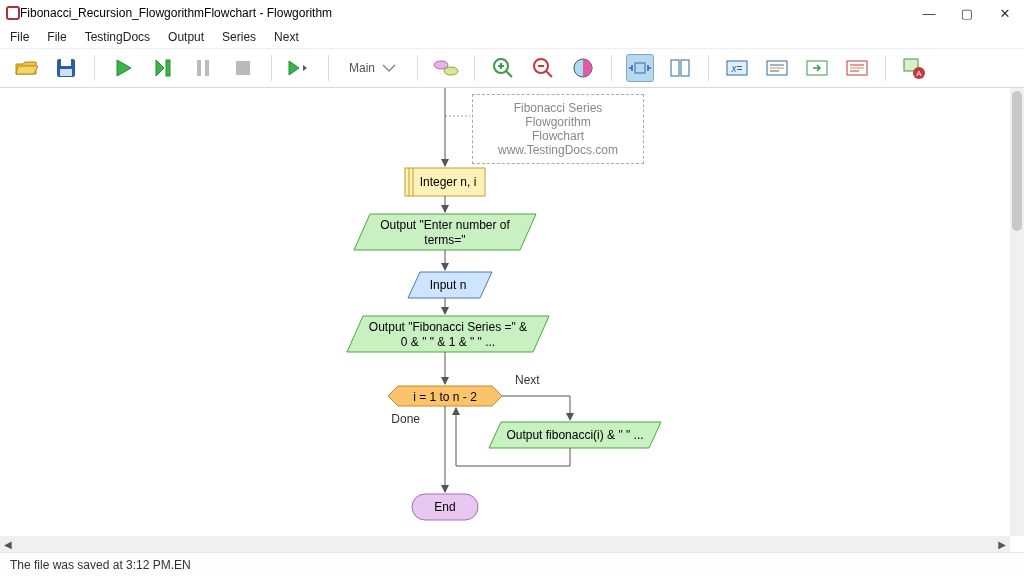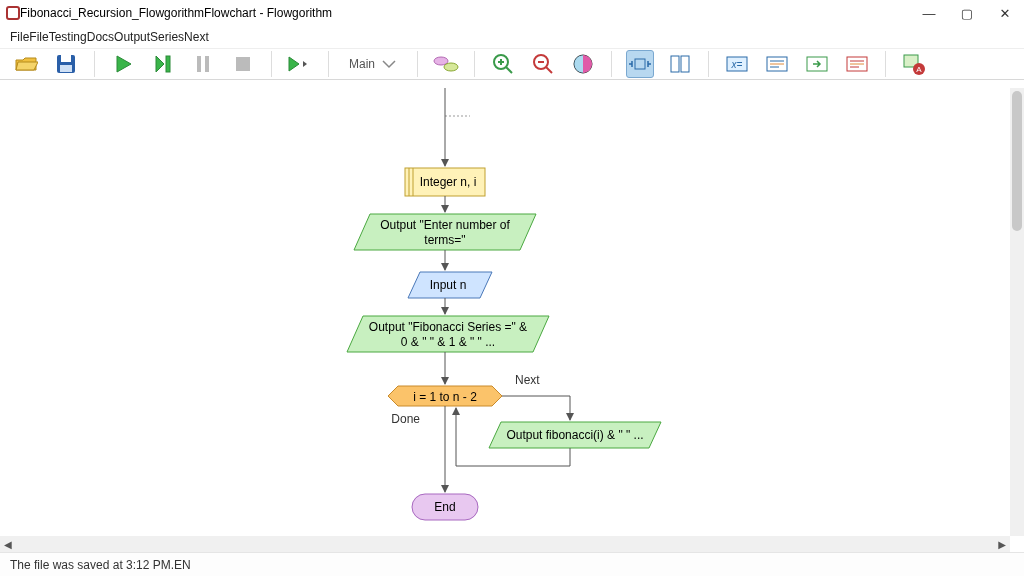--- a/index.html
+++ b/index.html
@@ -2,23 +2,23 @@
 <html><head>
 <meta charset="utf-8">
 <style>
 *{box-sizing:border-box;margin:0;padding:0}
 body{font-family:"Segoe UI",Tahoma,sans-serif;font-size:12px;background:#fff;width:1024px;height:576px;overflow:hidden;position:relative}
 .title-bar{height:26px;display:flex;align-items:center;padding:0 6px;background:#fff}
 .title-bar .title-text{font-size:12px;color:#000000;}
 .title-bar .app-icon{width:14px;height:14px;border:2px solid #a33;border-radius:3px}
 .win-controls{position:absolute;right:0;top:0;display:flex}
 .win-btn{width:38px;height:26px;display:flex;align-items:center;justify-content:center;font-size:13px;color:#333}
-.menu-bar{height:22px;display:flex;align-items:center;padding:0 10px;border-bottom:1px solid transparent}
+.menu-bar{height:22px;display:flex;align-items:center;padding:0 10px;gap:18px;border-bottom:1px solid transparent}
 .menu-item{font-size:12px;color:#222}
-.toolbar{height:32px;display:flex;align-items:center;padding:0 12px;gap:12px;border-bottom:1px solid #d8d8d8;border-top:1px solid #eee}
+.toolbar{height:40px;display:flex;align-items:center;padding:0 12px;gap:12px;border-bottom:1px solid #d8d8d8;border-top:1px solid #eee}
 .tool-btn{width:28px;height:28px;display:flex;align-items:center;justify-content:center;border-radius:3px}
 .tool-btn.active{background:#b8d8f0;border:1px solid #7aa8d0}
 .sep{width:1px;height:26px;background:#ddd;margin:0 2px}
 .func-select{display:flex;align-items:center;gap:6px;padding:0 6px;font-size:12px;color:#555}
 .canvas-wrap{position:absolute;top:88px;left:0;right:14px;bottom:40px;background:#fff;overflow:hidden}
 .scrollbar-v{position:absolute;right:0;top:88px;bottom:40px;width:14px;background:#f0f0f0;display:flex;flex-direction:column;align-items:center}
 .scrollbar-v .thumb{margin-top:3px;width:10px;height:140px;background:#c8c8c8;border-radius:5px}
 .scrollbar-h{position:absolute;bottom:24px;left:0;right:14px;height:16px;background:#f0f0f0;display:flex;align-items:center;justify-content:space-between;padding:0 4px}
 .scrollbar-h .arrow{font-size:10px;color:#555}
 .status-bar{position:absolute;bottom:0;left:0;right:0;height:24px;display:flex;align-items:center;justify-content:flex-start;padding:0 10px;font-size:12px;color:#333;border-top:1px solid #e5e5e5;background:#fdfdfd}
@@ -174,20 +174,25 @@
   <div class="tool-btn">
       <svg width="24" height="22">
         <rect x="2" y="2" width="14" height="12" fill="#d9f0c8" stroke="#3a9a4a"></rect>
         <circle cx="17" cy="16" r="6" fill="#c43a3a"></circle>
         <text x="17" y="19" font-size="8" text-anchor="middle" fill="#fff">A</text>
       </svg>
     </div>
 </div>
 
 <div class="canvas-wrap">
+  <div class="comment-box" style="left:472px;top:6px;width:172px">
+    <div>Fibonacci Series Flowgorithm</div>
+    <div>Flowchart</div>
+    <div>www.TestingDocs.com</div>
+  </div>
   <svg width="1010" height="460" class="node">
     <defs>
       <marker id="arr" markerWidth="8" markerHeight="8" refX="7" refY="4" orient="auto">
           <path d="M0 0 L8 4 L0 8 Z" fill="#555"></path>
         </marker>
     </defs>
 
     <line x1="445" y1="28" x2="470" y2="28" stroke="#999" stroke-dasharray="2,2"></line>
 
     <line x1="445" y1="0" x2="445" y2="78" stroke="#555" marker-end="url(#arr)"></line>

